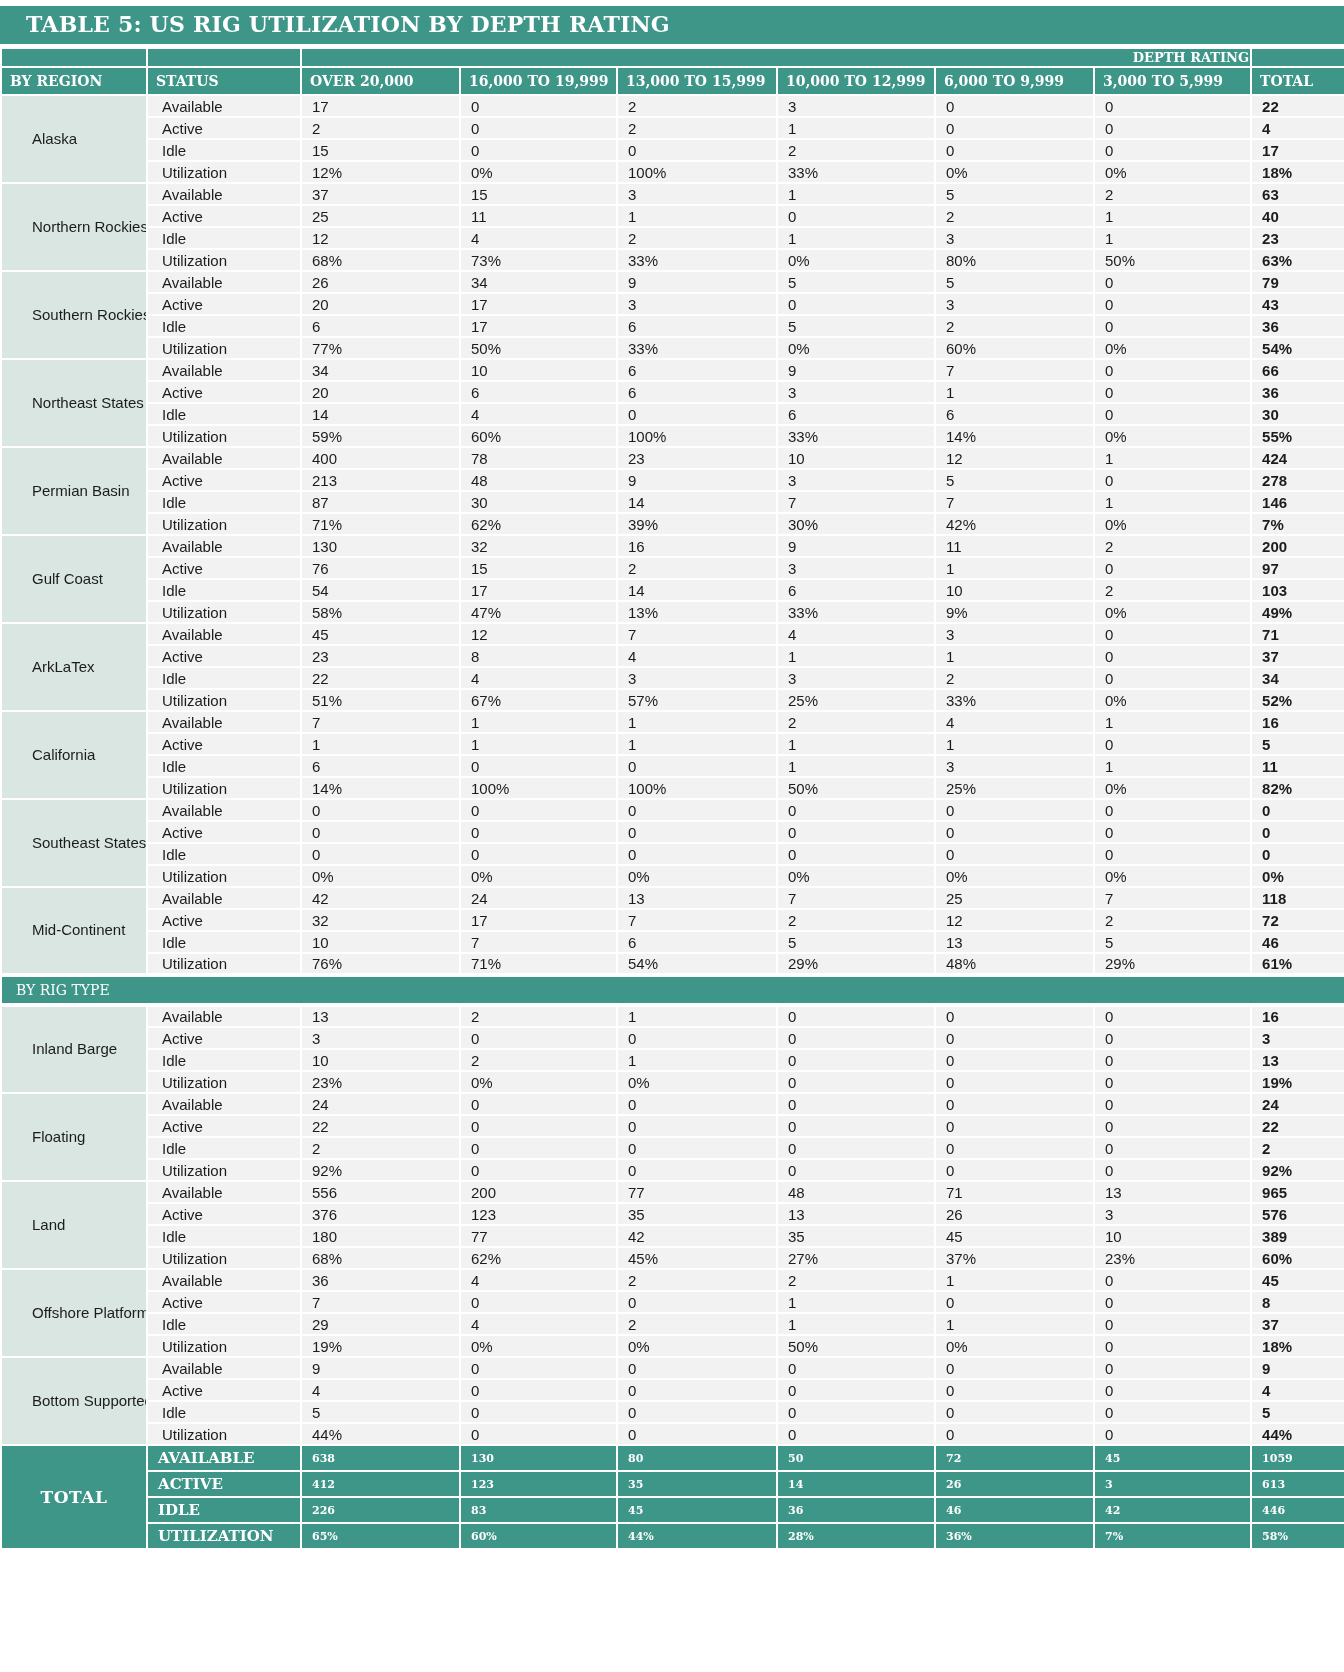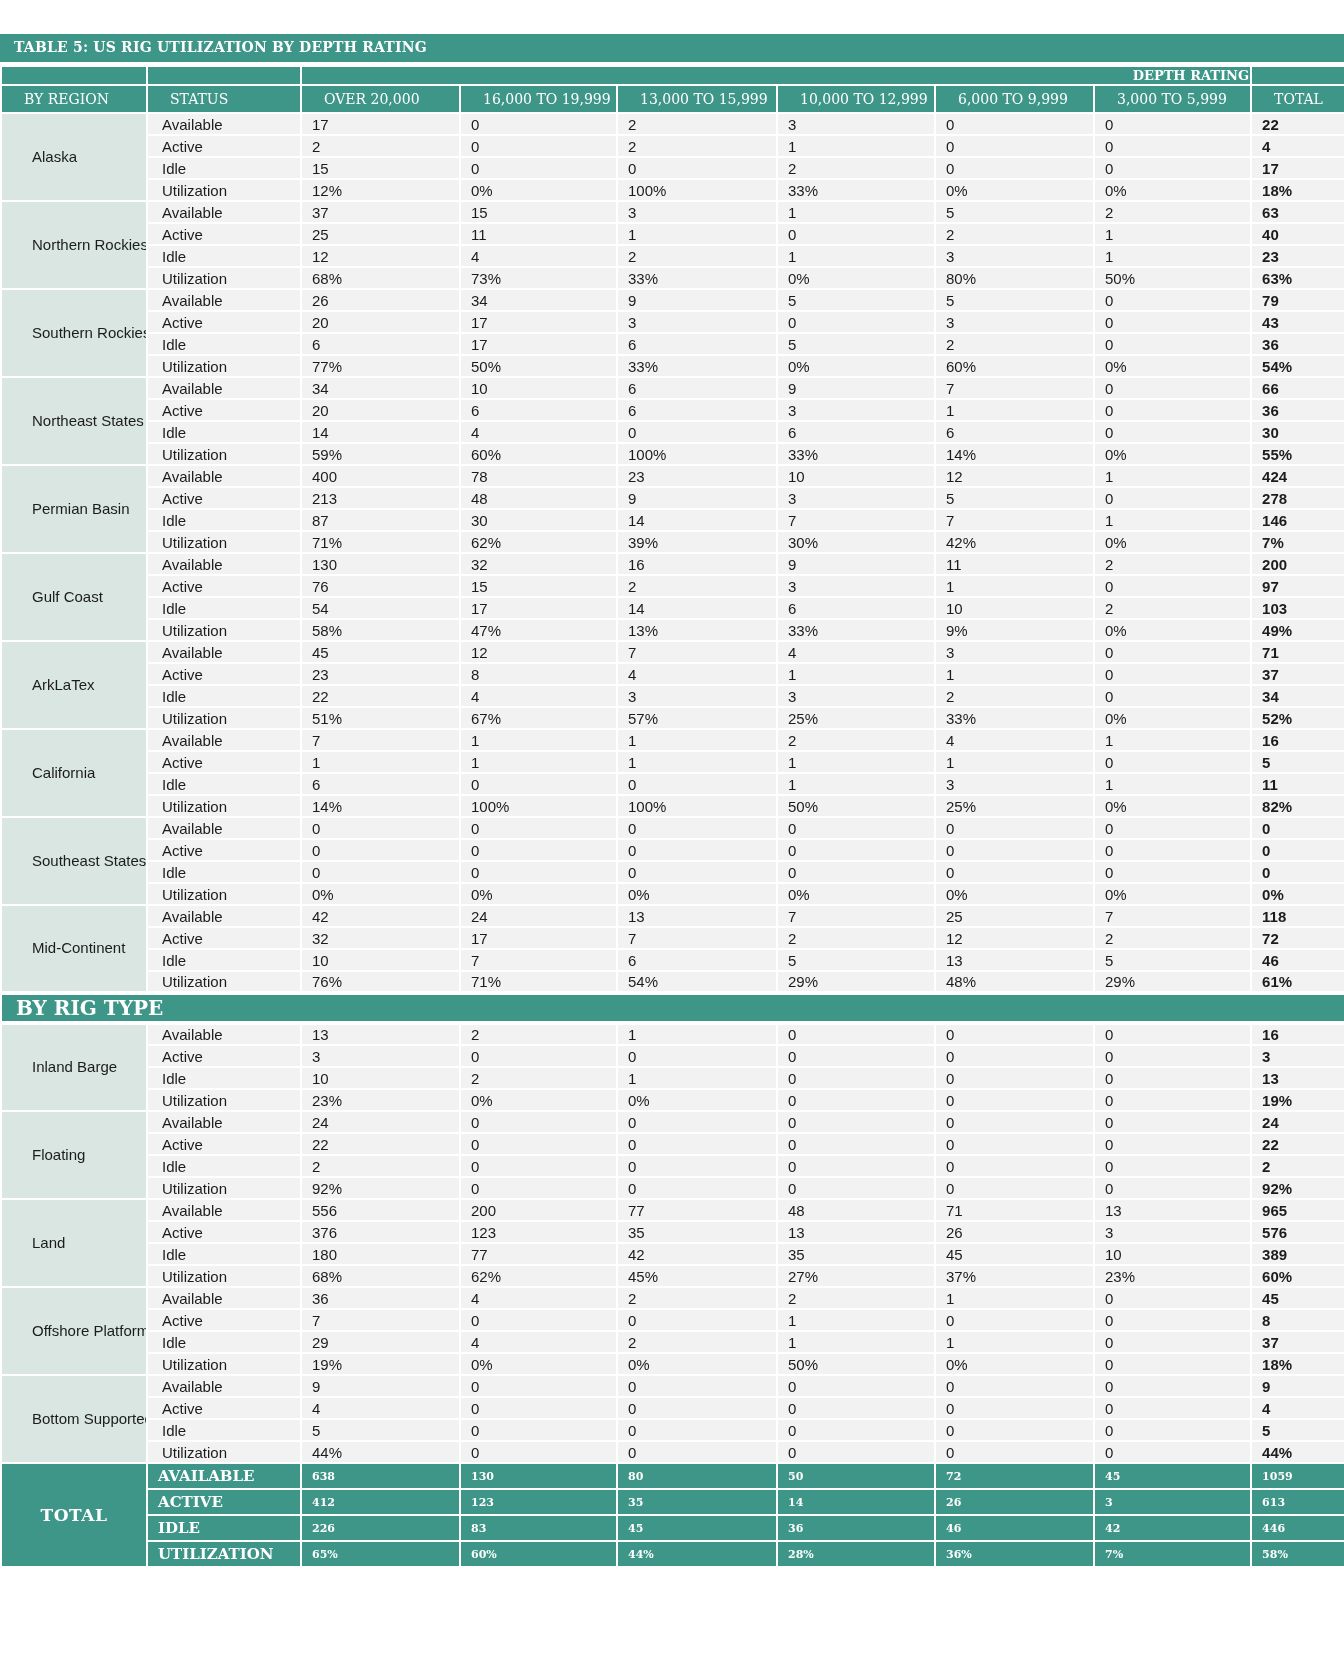--- a/index.html
+++ b/index.html
@@ -3,38 +3,38 @@
 <meta charset="utf-8">
 <style>
   :root{
     --teal:#3E9689; --region-bg:#D9E6E1; --cell-bg:#F2F2F2; --ink:#1C1C1C; --header-text:#FFFFFF;
   }
   *{box-sizing:border-box;}
   body{margin:0;background:#fff;width:1344px;font-family:"Liberation Sans",sans-serif;color:var(--ink);}
   .page{padding-top:6px;}
   .title-bar{
     background:var(--teal);color:var(--header-text);
-    font-family:"DejaVu Serif",serif;font-weight:bold;font-size:14px;letter-spacing:.2px;
-    padding:5px 14px 7px;margin-bottom:3px;margin-top:28px;
+    font-family:"DejaVu Serif",serif;font-weight:bold;font-size:22px;letter-spacing:.2px;
+    padding:5px 26px 7px;margin-bottom:3px;
   }
   table.rig-table{border-collapse:collapse;width:1344px;table-layout:fixed;}
   .rig-table td,.rig-table th{border:2px solid #fff;overflow:hidden;white-space:nowrap;}
   .band{background:var(--teal);height:19px;}
   .band-label{color:var(--header-text);text-align:right;font-family:"DejaVu Serif",serif;font-weight:bold;font-size:13px;}
   .header-row th{
     background:var(--teal);color:var(--header-text);text-align:left;
-    font-family:"DejaVu Serif",serif;font-weight:normal;font-size:14px;height:28px;padding:0 22px;
+    font-family:"DejaVu Serif",serif;font-weight:bold;font-size:14px;height:28px;padding:0 8px;
   }
   .region-cell{background:var(--region-bg);padding:0 6px 0 30px;font-size:15px;white-space:normal;line-height:1.25;vertical-align:middle;}
   .status-cell{background:var(--cell-bg);padding:0 6px 0 14px;font-size:15px;height:22px;}
   .value-cell{background:var(--cell-bg);padding:0 6px 0 10px;font-size:15px;}
   .total-col{font-weight:bold;}
   .section-band{
     background:var(--teal);color:var(--header-text);
-    font-family:"DejaVu Serif",serif;font-weight:bold;font-size:20px;
+    font-family:"DejaVu Serif",serif;font-weight:normal;font-size:14px;
     height:30px;padding:0 14px;border-top:4px solid #fff !important;border-bottom:4px solid #fff !important;
   }
   .total-row td{background:var(--teal);color:var(--header-text);font-family:"DejaVu Serif",serif;font-weight:bold;height:26px;}
   .total-label-cell{text-align:center;font-size:17px;letter-spacing:.5px;vertical-align:middle;}
   .total-status-cell{font-size:15px;padding:0 6px 0 10px;}
   .total-value-cell{font-size:11px;padding:0 6px 0 10px;}
 </style>
 </head>
 <body>
 

